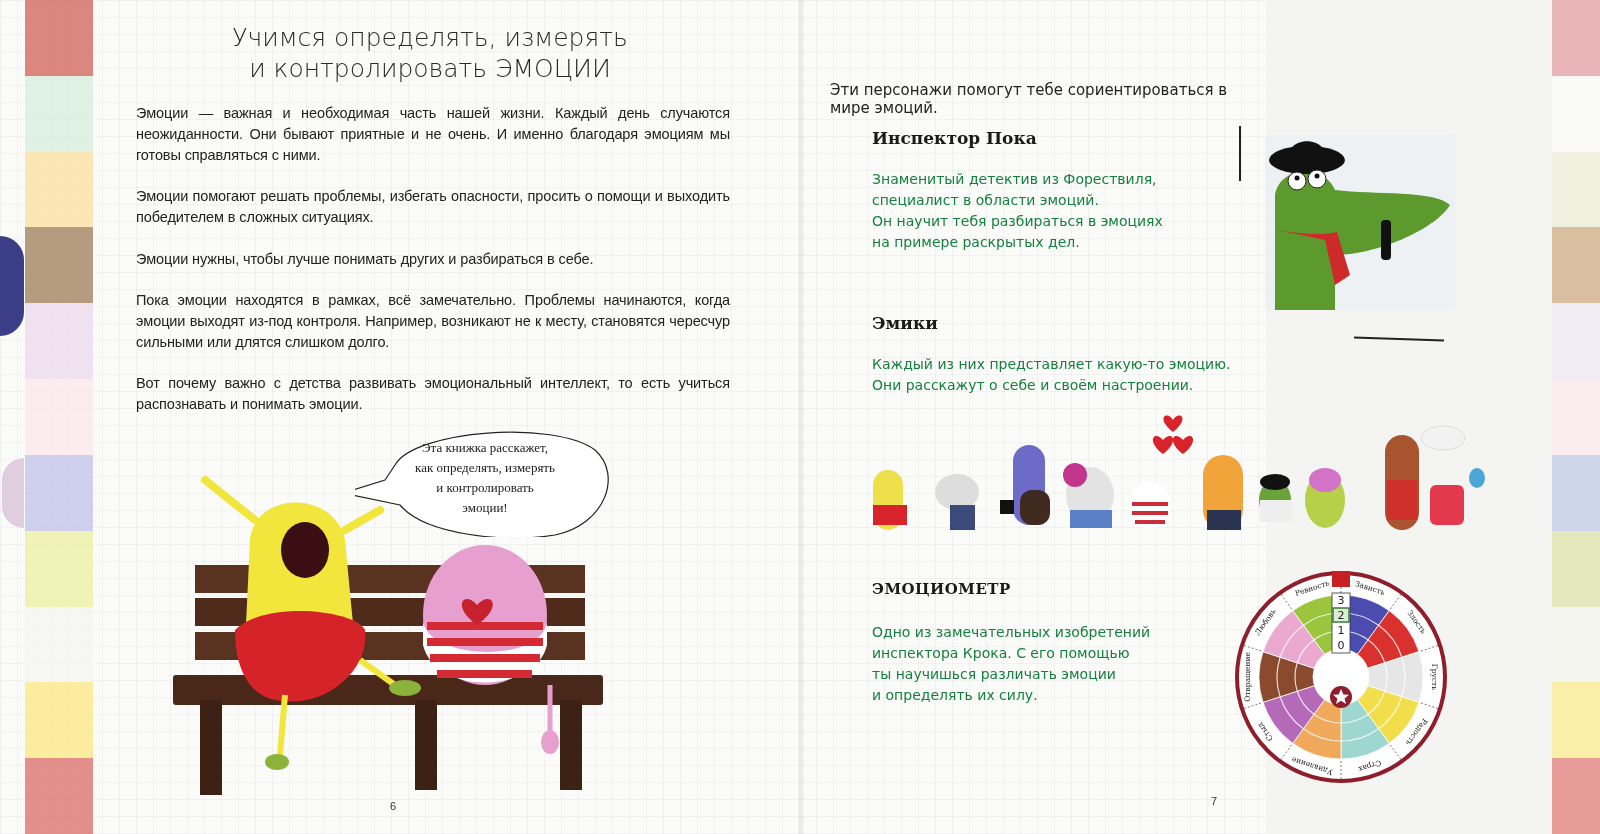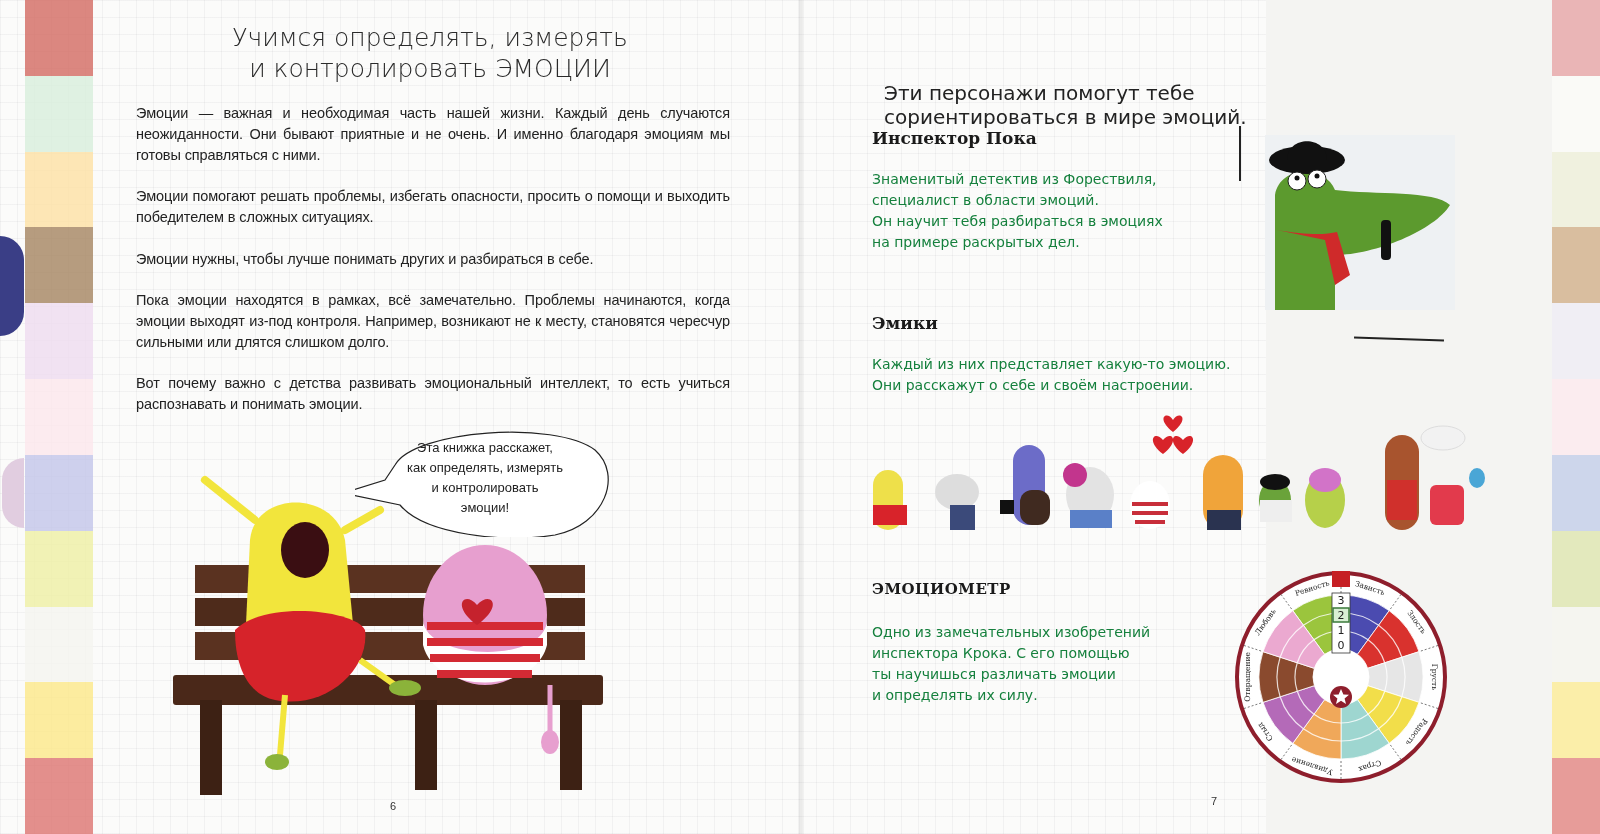--- a/index.html
+++ b/index.html
@@ -26,25 +26,25 @@
     background: linear-gradient(90deg, rgba(0,0,0,0.03), rgba(0,0,0,0.07), rgba(0,0,0,0.03)); }
 
   .title { position: absolute; left: 150px; top: 22px; width: 560px; text-align: center;
     font-family: "DejaVu Sans", sans-serif; font-weight: 300; font-size: 25px; line-height: 31px; color: #2a2a2a; }
 
   .para { position: absolute; left: 136px; width: 594px; font-family: "Liberation Sans", sans-serif;
     font-size: 14.5px; line-height: 21px; color: #222; text-align: justify; letter-spacing: -0.1px; }
 
   .bubble { position: absolute; left: 355px; top: 425px; width: 255px; height: 112px; }
   .bubble-text { position: absolute; left: 390px; top: 438px; width: 190px; text-align: center;
-    font-family: Liberation Sans, sans-serif; font-size: 13px; line-height: 20px; color: #222; }
+    font-family: Liberation Serif, serif; font-size: 13px; line-height: 20px; color: #222; }
 
   .illus { position: absolute; }
 
-  .rp-intro { position: absolute; left: 884px; top: 81px; font-family: "DejaVu Sans", sans-serif; font-size: 20px; color: #222; }
+  .rp-intro { position: absolute; left: 830px; top: 81px; font-family: "DejaVu Sans", sans-serif; font-size: 15px; color: #222; }
   .rp-h { position: absolute; left: 872px; font-family: "DejaVu Serif", serif; font-weight: bold; font-size: 17px; color: #1a1a1a; }
   .rp-p { position: absolute; left: 872px; font-family: "DejaVu Sans", sans-serif; font-size: 14px; line-height: 21px; color: #15803d; white-space: pre-line; }
 
   .page-num { position: absolute; font-family: "Liberation Sans", sans-serif; font-size: 11px; color: #333; }
 
   .vline { position: absolute; background: #222; }
 </style>
 </head>
 <body>
 

